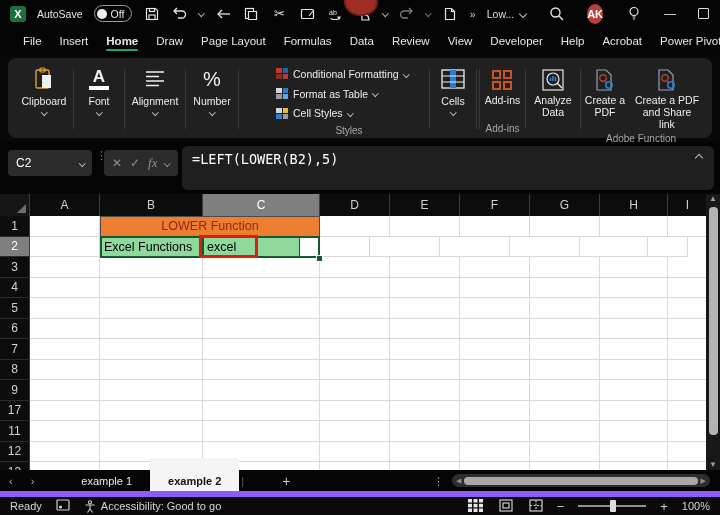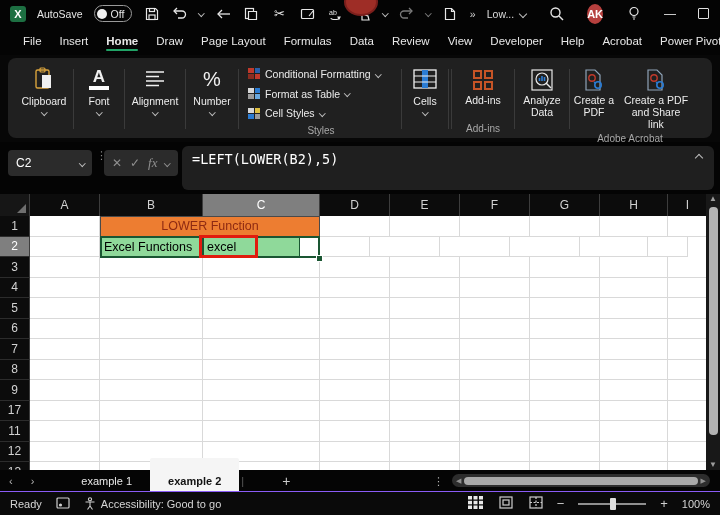--- a/index.html
+++ b/index.html
@@ -97,21 +97,21 @@
   .sheet-tab.active{background:#f5f5f5;color:#111;font-weight:bold;border-radius:2px;}
   .sheet-tab.active::after{content:"";position:absolute;left:12px;right:12px;bottom:2px;height:2px;background:#21a366;}
   .tab-div{color:#5a5a5a;padding:0 2px;}
   .add-sheet{color:#cccccc;font-size:14px;padding:0 36px;}
   .tab-dots{color:#b5b5b5;margin-left:auto;padding-right:8px;line-height:6px;font-size:11px;}
   .hscroll{width:258px;height:13px;background:#2d2d2d;border-radius:7px;margin-right:10px;display:flex;align-items:center;padding:0 4px;box-sizing:border-box;gap:3px;}
   .hthumb{height:8px;border-radius:4px;background:#a8a8a8;flex:1;}
   .hs-arr{font-size:7px;color:#8f8f8f;}
 
   
-  .statusbar{position:absolute;left:0;top:491px;width:720px;height:24px;background:#0a0a0a;border-top:1px solid #8b5cf6;
+  .statusbar{position:absolute;left:0;top:491px;width:720px;height:24px;background:#0a0a0a;border-top:6px solid #8b5cf6;
              box-sizing:border-box;display:flex;align-items:center;font-size:11px;color:#d5d5d5;padding:0 10px;}
   .sb-left{display:flex;align-items:center;gap:14px;}
   .sb-right{margin-left:auto;display:flex;align-items:center;gap:14px;}
   .view-icons{display:flex;align-items:center;gap:16px;}
   .zoom-track{width:68px;height:2px;background:#8f8f8f;position:relative;}
   .zoom-thumb{position:absolute;left:32px;top:-5px;width:6px;height:12px;background:#dedede;border-radius:1px;}
   .zoomsign{color:#cfcfcf;font-size:13px;}
 </style>
 </head>
 <body>
@@ -275,21 +275,21 @@
 
     <div class="rib-col" style="width:50px;">
       <div class="icon-area">
           <span style="font-size:20px;color:#f0f0f0;">%</span>
         </div>
       <span>Number</span>
       <span class="chev tiny"></span>
     </div>
     <div class="rib-sep"></div>
 
-    <div class="styles-group" style="width:146px;">
+    <div class="styles-group" style="width:146px;margin-left:28px;">
       <div class="styles-row">
         <span class="mini-grid">
             <i style="background:#c0392b;"></i>
             <i style="background:#2b5fa8;"></i>
             <i style="background:#8a2c20;"></i>
             <i style="background:#c0392b;"></i>
           </span>
         <span>Conditional Formatting</span>
         <span class="chev tiny"></span>
       </div>
@@ -326,21 +326,21 @@
             <rect x="9" y="-3" width="6" height="2" fill="#2b7cd3"></rect>
           </svg>
       </div>
       <span>Cells</span>
       <span class="chev tiny"></span>
     </div>
     <div class="rib-sep"></div>
 
     <div class="rib-sep"></div>
 
-    <div class="rib-col" style="width:60px;">
+    <div class="rib-col" style="width:43px;">
       <div class="big-btn">
         <span class="icon-area" style="height:24px;">
           <svg width="22" height="22" viewBox="0 0 22 22" fill="none" stroke="#C65426" stroke-width="2">
               <rect x="2" y="2" width="7" height="7"></rect>
               <rect x="13" y="2" width="7" height="7"></rect>
               <rect x="2" y="13" width="7" height="7"></rect>
               <rect x="13" y="13" width="7" height="7"></rect>
             </svg>
         </span>
         <span>Add-ins</span>
@@ -382,21 +382,21 @@
             <svg width="20" height="22" viewBox="0 0 20 22" fill="none">
                 <path d="M2 1h9l5 5v15H2z" stroke="#8fa3b8" stroke-width="1.2"></path>
                 <circle cx="8" cy="9" r="3.2" stroke="#c0392b" stroke-width="1.4"></circle>
                 <circle cx="14" cy="16" r="3.2" stroke="#2b7cd3" stroke-width="1.6"></circle>
                 <path d="M10 13l2 1.5" stroke="#2b7cd3" stroke-width="1.4"></path>
               </svg>
           </span>
           <span>Create a PDF and Share link</span>
         </div>
       </div>
-      <div class="grp-label-row">Adobe Acrobat</div>
+      <div class="grp-label-row">Adobe Function</div>
     </div>
 
   </div>
 
   <div class="formulabar">
     <div class="namebox">
       <span>C2</span>
       <span class="chev tiny" style="margin-left:auto;"></span>
     </div>
     <div class="fb-dots">⋮</div>

